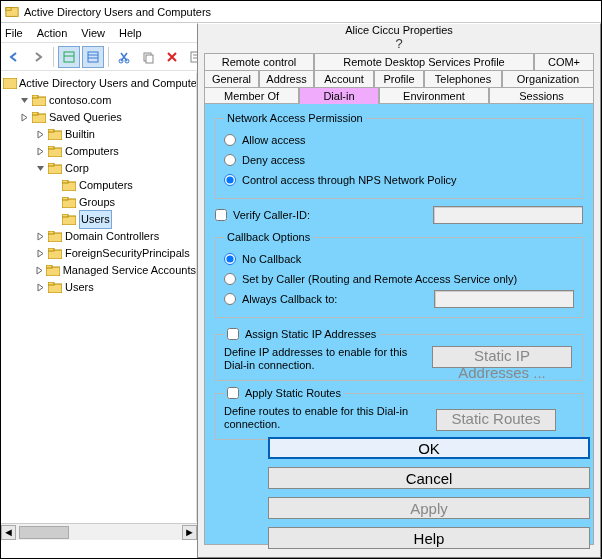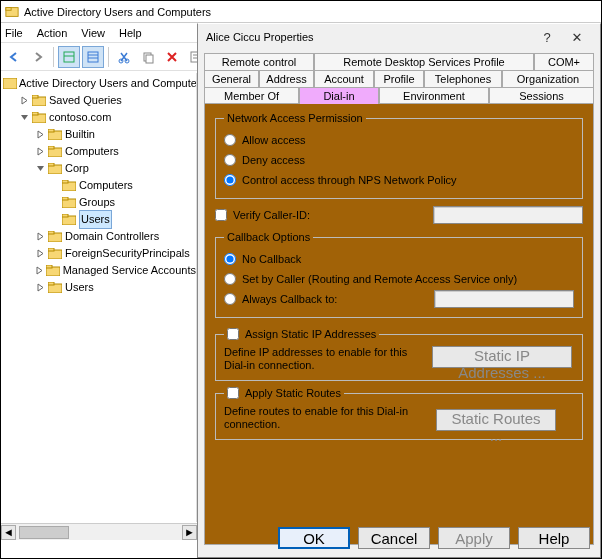--- a/index.html
+++ b/index.html
@@ -17,38 +17,38 @@
   .tree-row { display:flex; align-items:center; height:17px; white-space:nowrap;}
   .tw { width:14px; display:inline-flex; justify-content:center; color:#555;}
   .tw svg{width:9px;height:9px;}
   .ticon { width:16px; height:14px; display:inline-flex; align-items:center; justify-content:center; margin-right:2px;}
   .folder-svg{width:14px;height:11px;}
   .sel { background:#cde8ff; border:1px solid #7aa7d8; padding:0 1px;}
   .hscroll { position:absolute; left:0; bottom:18px; width:196px; height:17px; background:#f0f0f0; border-top:1px solid #ccc; display:flex; align-items:center;}
   .hscroll .thumb{ width:50px;height:13px;background:#cdcdcd;border:1px solid #aaa; margin-left:3px;}
   .hscroll .arr{width:15px;height:15px;background:#e8e8e8;border:1px solid #aaa;display:flex;align-items:center;justify-content:center;}
   .dialog { position:absolute; left:196px; top:22px; width:404px; height:535px; background:#f0f0f0; border:1px solid #888; border-top:1px solid #fff;}
-  .dlg-title { height:26px; display:flex; align-items:center; padding:0 8px; font-size:12px; }
+  .dlg-title { height:26px; display:flex; align-items:center; padding:0 8px; font-size:12px;flex-direction:column; }
   .dlg-title .sp{flex:1;}
   .dlg-ctrl{ width:30px; text-align:center; font-size:13px; color:#333;}
   .tabs { margin:2px 6px 0 6px;}
   .tab-row { display:flex;}
   .tab { border:1px solid #aaa; border-bottom:none; background:#f6f6f6; padding:2px 0; text-align:center; font-size:11px; position:relative; top:1px;}
   .tab.active{ background:#f0abfc; z-index:2;}
-  .tab-body { border:1px solid #aaa; background:#a16207; height:442px; padding:8px 10px 4px 10px; position:relative;}
+  .tab-body { border:1px solid #aaa; background:#7dd3fc; height:442px; padding:8px 10px 4px 10px; position:relative;}
   fieldset{ border:1px solid #bbb; margin:0 0 6px 0; padding:6px 8px 8px 8px;}
   legend{ font-size:11px; padding:0 3px;}
   .radio-row, .chk-row { display:flex; align-items:center; height:20px; gap:6px;}
   input[type=radio],input[type=checkbox]{ margin:0; width:12px;height:12px;}
   .txt { border:1px solid #888; background:#fff; height:18px; box-shadow: inset 1px 1px 0 #ccc;}
   .txt.disabled{ background:#f0f0f0;}
   .btn { border:1px solid #888; background:#e8e8e8; height:22px; min-width:72px; padding:0 10px; font-size:15px;}
   .btn.disabled{ color:#888;}
   .btn.default{ border:2px solid #005fb8; background:#e8f0fb;}
-  .dlg-buttons{ position:absolute; bottom:8px; right:10px; left:70px; display:flex; gap:8px; justify-content:flex-end;}
+  .dlg-buttons{ position:absolute; bottom:8px; right:10px; left:70px; display:flex; gap:8px; justify-content:flex-end;flex-direction:column;}
   .desc{color:#000; line-height:13px;}
 </style>
 </head>
 <body>
 
 <div class="outer">
 
   <div class="title-bar">
     <span class="title-icon">
       <svg viewBox="0 0 16 16">
@@ -131,44 +131,44 @@
         <span class="ticon">
             <svg class="folder-svg" viewBox="0 0 14 11">
               <rect width="14" height="11" fill="#f7d774" stroke="#b68b00"></rect>
             </svg>
           </span>
         <span>Active Directory Users and Computers</span>
       </div>
       <div class="tree-row" style="padding-left:14px">
         <span class="tw">
             <svg viewBox="0 0 9 9">
+              <path d="M1 2 L8 2 L4.5 7 Z" fill="#666"></path>
+            </svg>
+          </span>
+        <span class="ticon">
+            <svg class="folder-svg" viewBox="0 0 14 11">
+              <rect y="2" width="14" height="9" fill="#f7d774" stroke="#b68b00"></rect>
+              <rect width="6" height="3" fill="#f7d774" stroke="#b68b00"></rect>
+            </svg>
+          </span>
+        <span>contoso.com</span>
+      </div>
+      <div class="tree-row" style="padding-left:14px">
+        <span class="tw">
+            <svg viewBox="0 0 9 9">
               <path d="M2 1 L7 4.5 L2 8 Z" fill="none" stroke="#666"></path>
             </svg>
           </span>
         <span class="ticon">
             <svg class="folder-svg" viewBox="0 0 14 11">
               <rect y="2" width="14" height="9" fill="#f7d774" stroke="#b68b00"></rect>
               <rect width="6" height="3" fill="#f7d774" stroke="#b68b00"></rect>
             </svg>
           </span>
         <span>Saved Queries</span>
-      </div>
-      <div class="tree-row" style="padding-left:14px">
-        <span class="tw">
-            <svg viewBox="0 0 9 9">
-              <path d="M1 2 L8 2 L4.5 7 Z" fill="#666"></path>
-            </svg>
-          </span>
-        <span class="ticon">
-            <svg class="folder-svg" viewBox="0 0 14 11">
-              <rect y="2" width="14" height="9" fill="#f7d774" stroke="#b68b00"></rect>
-              <rect width="6" height="3" fill="#f7d774" stroke="#b68b00"></rect>
-            </svg>
-          </span>
-        <span>contoso.com</span>
       </div>
       <div class="tree-row" style="padding-left:30px">
         <span class="tw">
             <svg viewBox="0 0 9 9">
               <path d="M2 1 L7 4.5 L2 8 Z" fill="none" stroke="#666"></path>
             </svg>
           </span>
         <span class="ticon">
             <svg class="folder-svg" viewBox="0 0 14 11">
               <rect y="2" width="14" height="9" fill="#f7d774" stroke="#b68b00"></rect>

